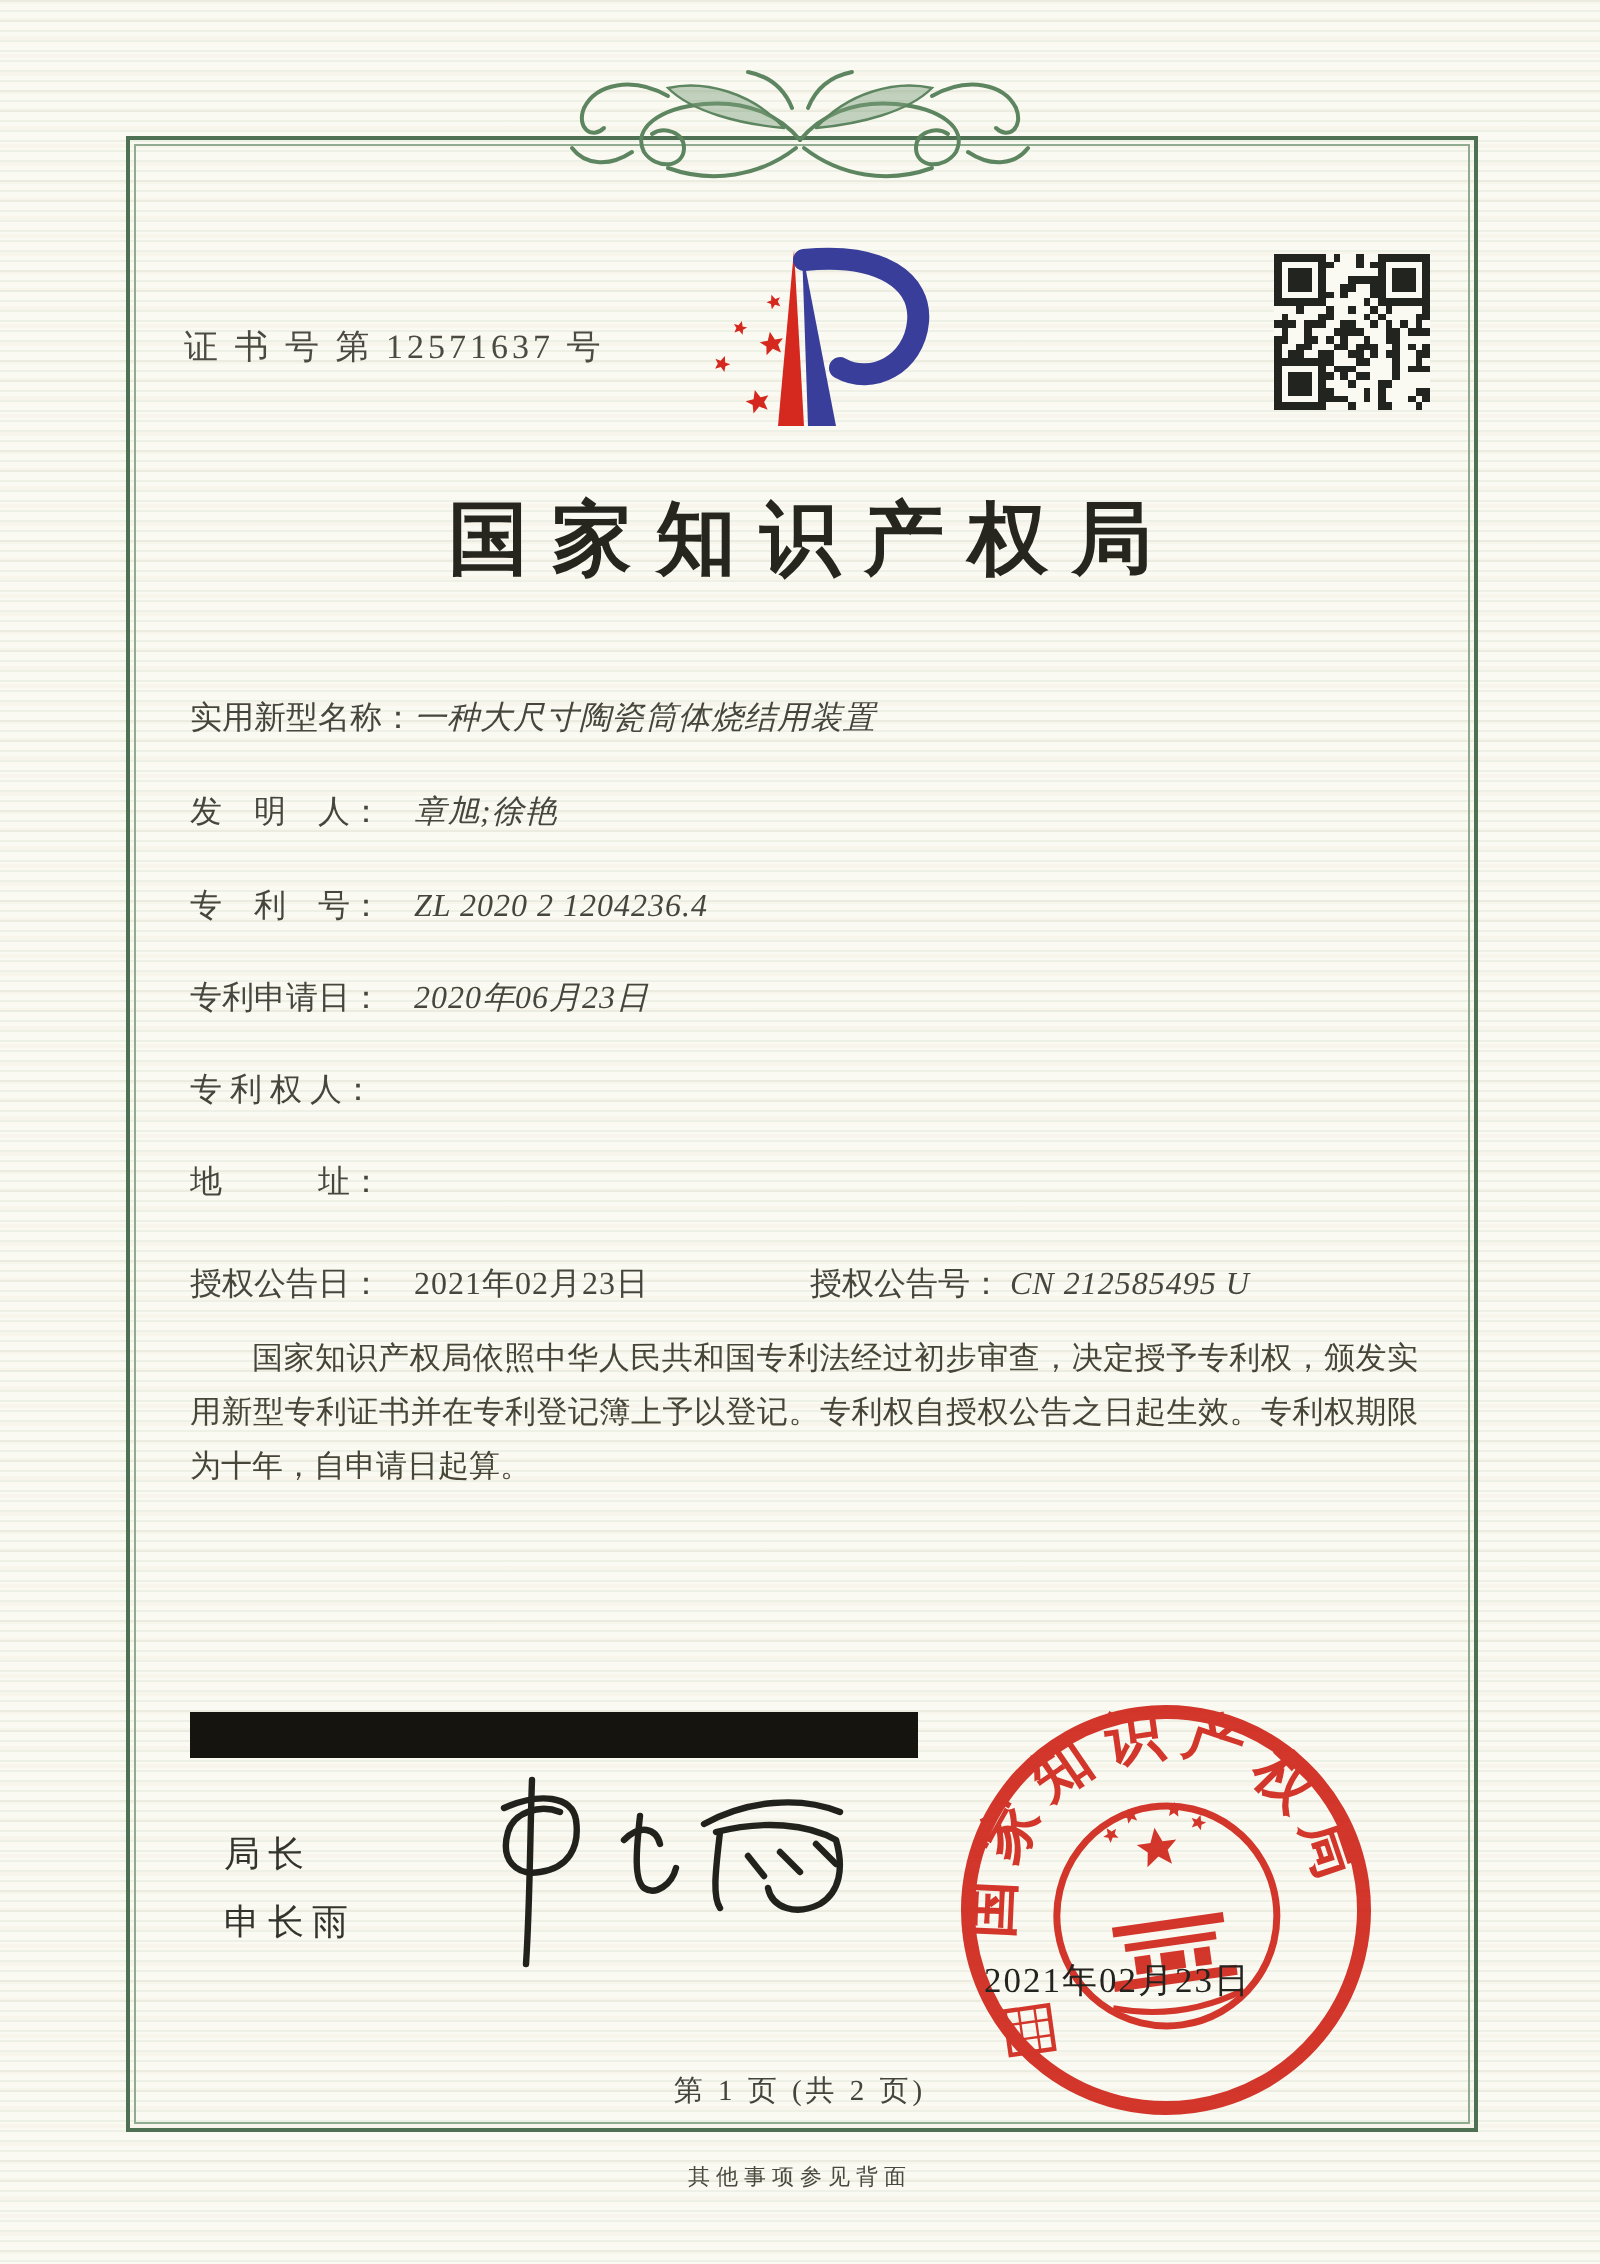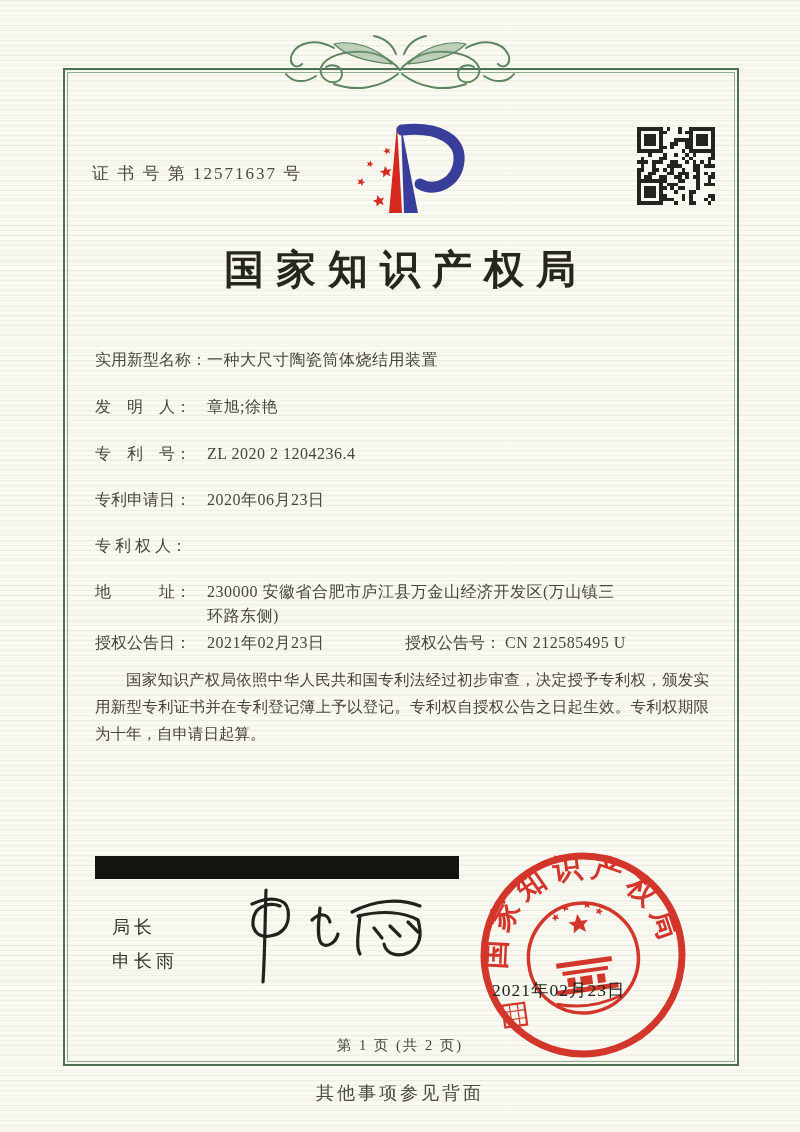--- a/index.html
+++ b/index.html
@@ -17,37 +17,37 @@
   .ornament{position:absolute;left:280px;top:28px;width:240px;height:82px;}
   .cert-no{position:absolute;left:92px;top:126px;font-size:17px;letter-spacing:2px;color:#4c4b42;margin-top:36px;}
   .logo{position:absolute;left:337px;top:119px;width:130px;height:100px;}
   .qr{position:absolute;left:637px;top:127px;width:78px;height:78px;display:grid;
       grid-template-columns:repeat(21,1fr);grid-template-rows:repeat(21,1fr);background:#fbfaf2;}
   .qr i{background:#22251f;display:block;}
   .title{position:absolute;left:0;top:242px;width:100%;text-align:center;
          font-size:40px;font-weight:bold;letter-spacing:12px;text-indent:12px;color:#26261f;}
   .frow{position:absolute;left:95px;width:616px;display:flex;font-size:16px;line-height:24px;color:#47463d;}
   .flabel{flex:0 0 112px;white-space:pre;}
-  .fvalue{flex:1;letter-spacing:.5px;white-space:pre-wrap;}
+  .fvalue{flex:1;letter-spacing:.5px;white-space:pre-wrap;font-style:italic;}
   .gdate{flex:0 0 198px;letter-spacing:.5px;}
   .glabel{flex:0 0 100px;white-space:pre;}
   .paras{position:absolute;left:95px;top:666px;width:614px;font-size:15.5px;line-height:27px;
          text-align:justify;color:#474438;}
   .paras p{margin:0;text-indent:2em;}
   .redact{position:absolute;left:95px;top:856px;width:364px;height:23px;background:#15140f;}
   .signer-title{position:absolute;left:112px;top:915px;font-size:18px;letter-spacing:4px;
                 font-family:"Liberation Sans","DejaVu Sans",sans-serif;color:#34342e;}
   .signer-name{position:absolute;left:112px;top:949px;font-size:18px;letter-spacing:4px;
                font-family:"Liberation Sans","DejaVu Sans",sans-serif;color:#34342e;}
   .signature{position:absolute;left:224px;top:882px;width:212px;height:106px;}
   .seal{position:absolute;left:476px;top:848px;width:214px;height:214px;opacity:.93;}
   .seal-date{position:absolute;left:492px;top:978px;font-size:17.5px;letter-spacing:1px;color:#23231f;z-index:5;}
   .page-no{position:absolute;left:0;top:1036px;width:100%;text-align:center;font-size:14.5px;
            letter-spacing:2px;color:#45443c;}
-  .back-note{position:absolute;left:0;top:1081px;width:100%;text-align:center;font-size:18px;
+  .back-note{position:absolute;left:0;top:1081px;width:100%;text-align:center;font-size:11px;
              letter-spacing:3px;color:#4a493f;}
 </style>
 </head>
 <body>
 
 <div class="paper">
 
   <div class="frame-outer">
     <div class="frame-inner"></div>
   </div>
@@ -329,22 +329,20 @@
   </div>
   <div class="frow" style="top:488px">
     <span class="flabel">专利申请日：</span>
     <span class="fvalue">2020年06月23日</span>
   </div>
   <div class="frow" style="top:534px">
     <span class="flabel">专 利 权 人：</span>
   </div>
   <div class="frow" style="top:580px">
     <span class="flabel">地　　　址：</span>
-    <span class="fvalue">230000 安徽省合肥市庐江县万金山经济开发区(万山镇三
-环路东侧)</span>
   </div>
 
   <div class="frow" style="top:631px">
     <span class="flabel">授权公告日：</span>
     <span class="gdate">2021年02月23日</span>
     <span class="glabel">授权公告号：</span>
     <span class="fvalue">CN 212585495 U</span>
   </div>
 
   <div class="paras">

